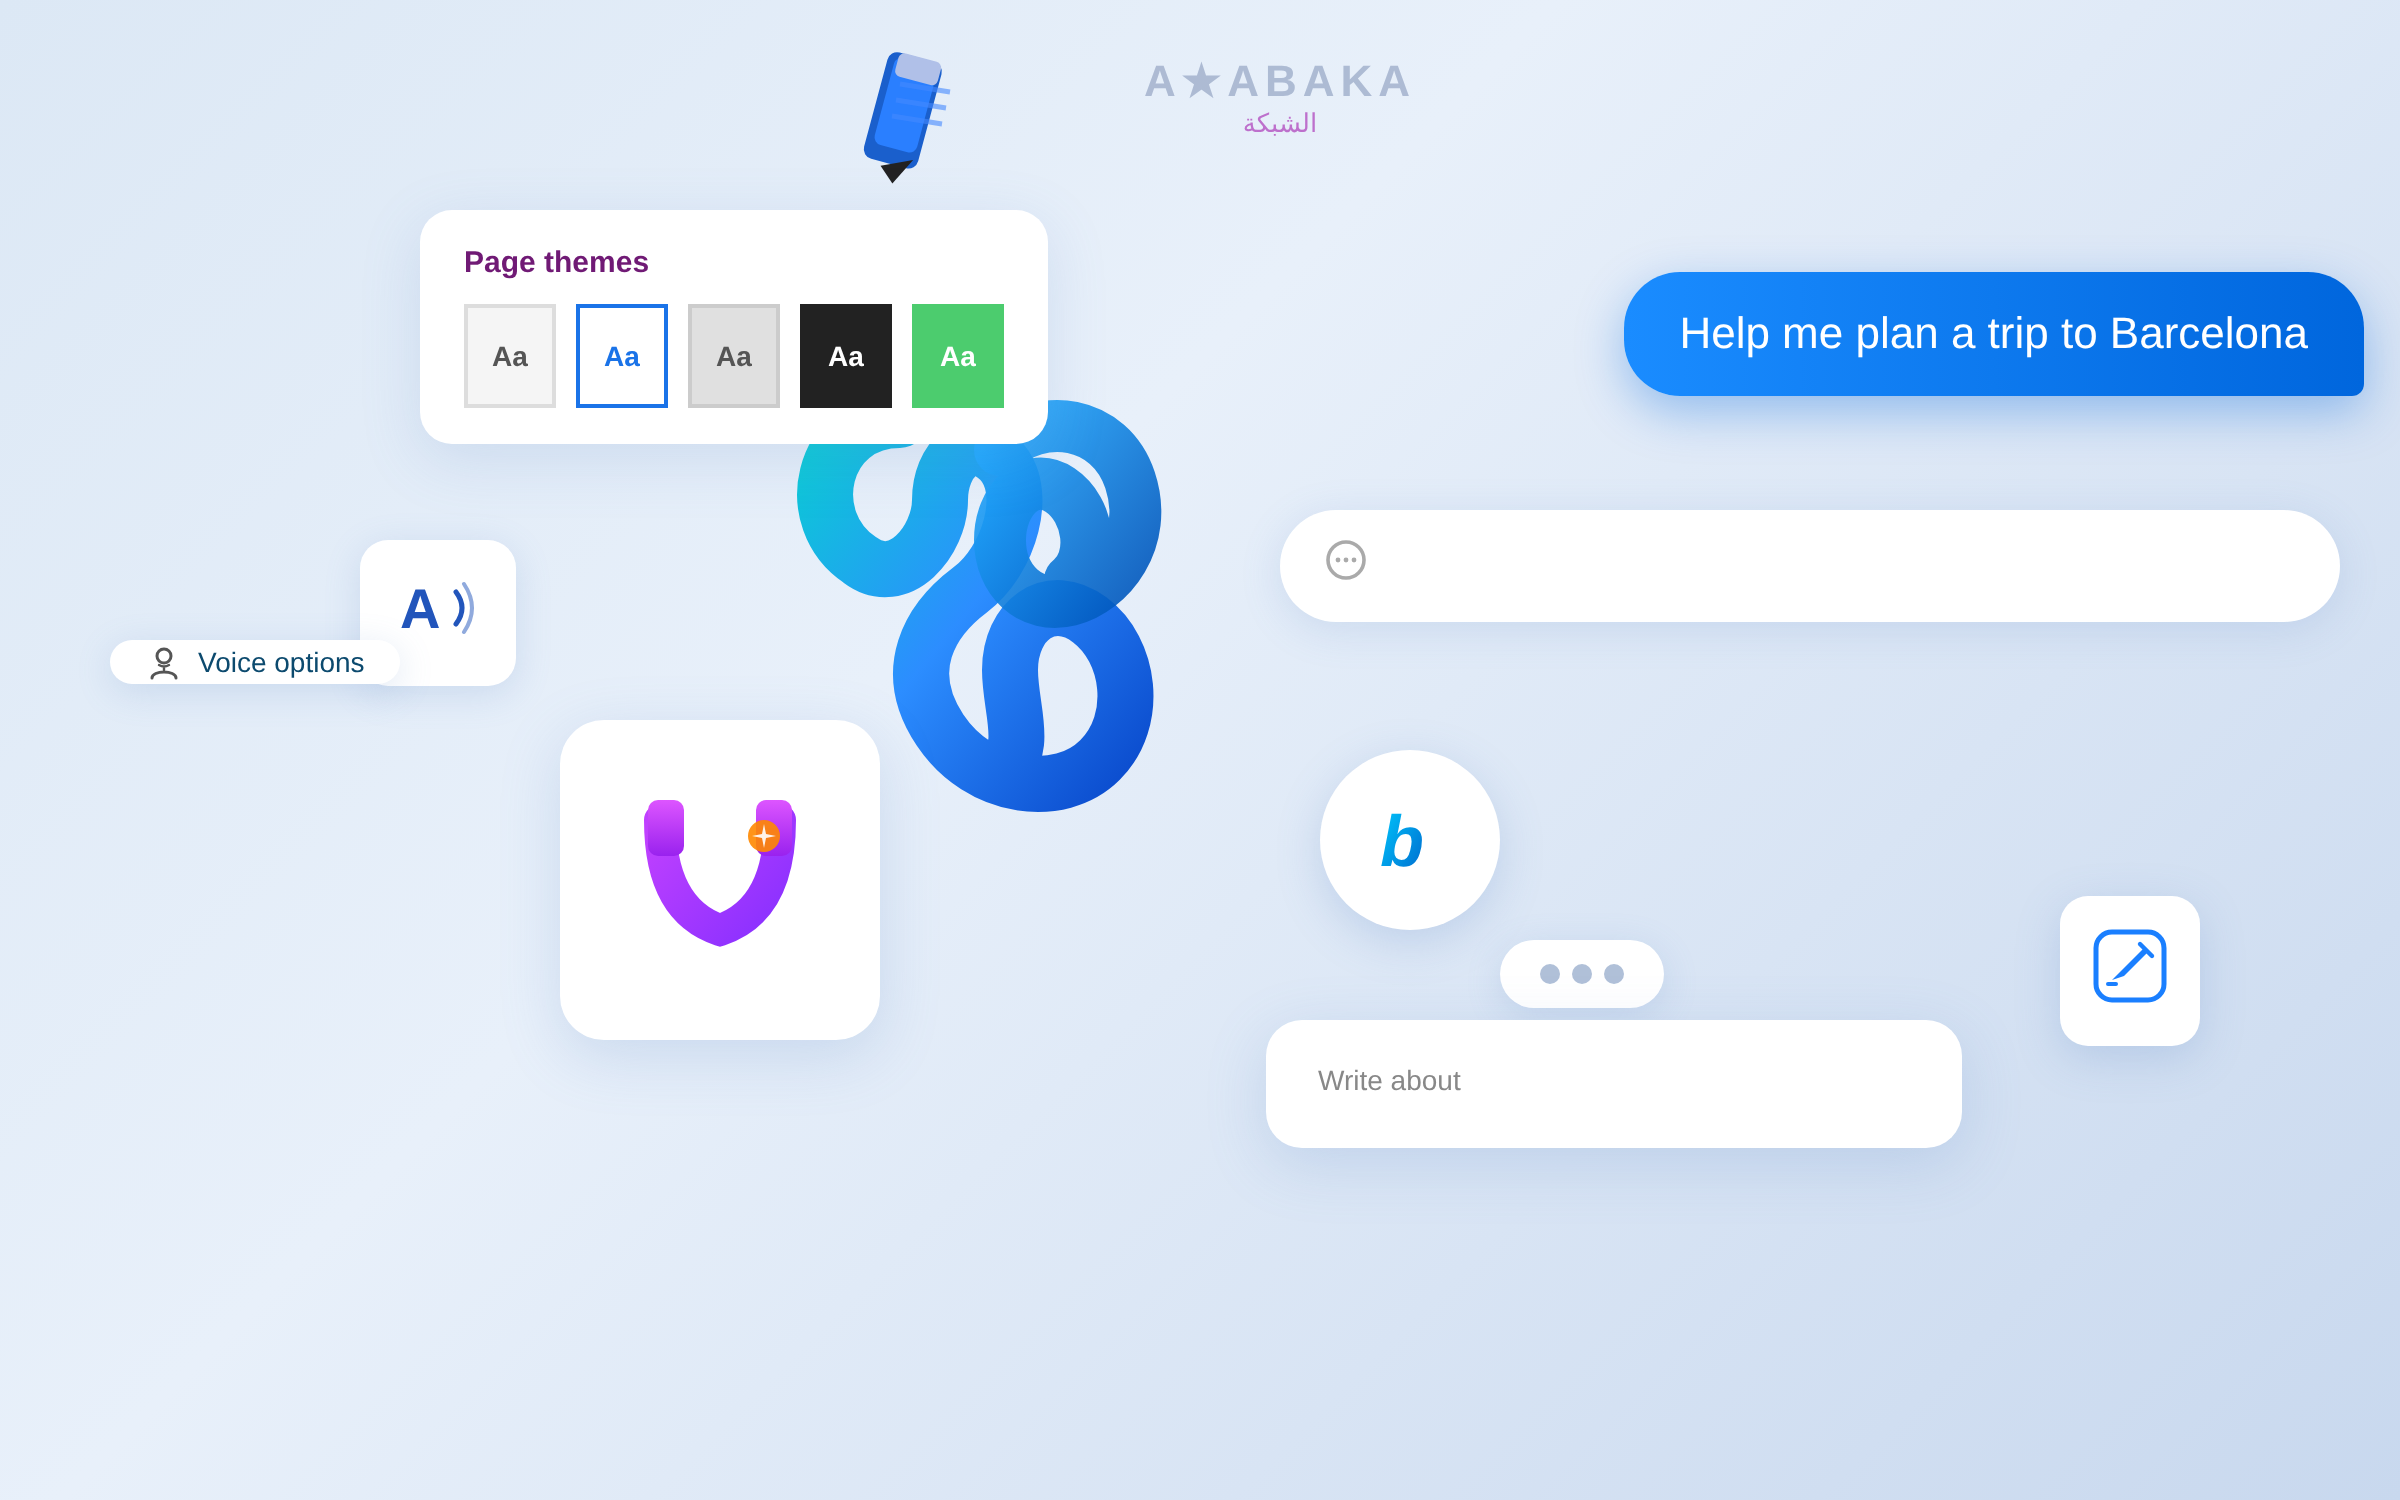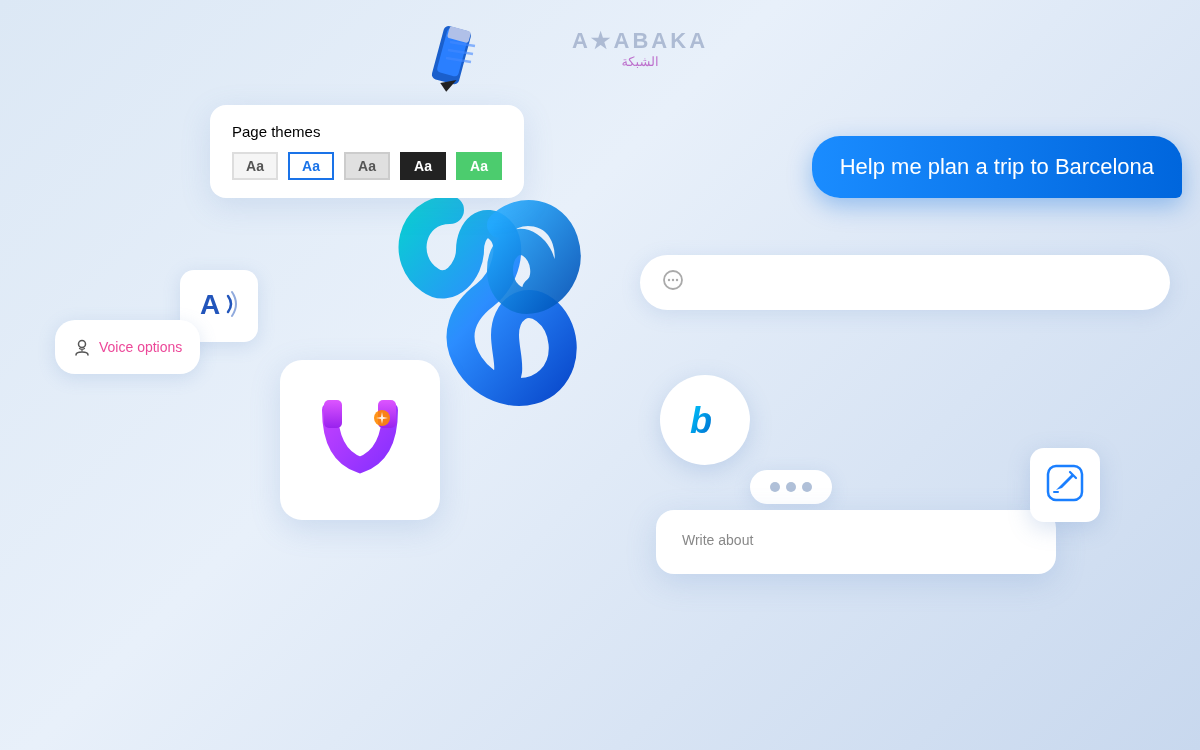--- a/index.html
+++ b/index.html
@@ -55,32 +55,32 @@
       left: 210px;
       background: white;
       border-radius: 16px;
       padding: 18px 22px;
       box-shadow: 0 8px 30px rgba(100,140,200,0.18);
       z-index: 20;
       min-width: 290px;
     }
     .page-themes-title {
       font-size: 15px;
-      color: #000000;
+      color: #701a75;
       margin-bottom: 12px;
-      font-weight: 400;
+      font-weight: 700;
     }
     .themes-row {
       display: flex;
       gap: 10px;
       align-items: center;
     }
     .theme-btn {
       width: 46px;
-      height: 28px;
+      height: 52px;
       border-radius: 0;
       display: flex;
       align-items: center;
       justify-content: center;
       font-size: 14px;
       font-weight: 600;
       cursor: pointer;
       border: 2px solid transparent;
     }
     .theme-btn.white { background: #f5f5f5; color: #555; border-color: #ddd; }
@@ -97,27 +97,27 @@
       z-index: 15;
     }
 
     
     .voice-options {
       position: absolute;
       top: 320px;
       left: 55px;
       background: white;
       border-radius: 20px;
-      padding: 18px 18px;
+      padding: 2px 18px;
       box-shadow: 0 4px 18px rgba(100,140,200,0.2);
       display: flex;
       align-items: center;
       gap: 8px;
       font-size: 14px;
-      color: #ec4899;
+      color: #0c4a6e;
       z-index: 20;
       white-space: nowrap;
     }
 
     
     .font-icon-card {
       position: absolute;
       top: 270px;
       left: 180px;
       background: white;
@@ -220,27 +220,27 @@
       width: 10px;
       height: 10px;
       border-radius: 50%;
       background: #b0c0d8;
     }
 
     
     .write-about-card {
       position: absolute;
       top: 510px;
-      left: 656px;
+      left: 633px;
       background: white;
       border-radius: 18px;
       padding: 22px 26px 18px;
       box-shadow: 0 8px 30px rgba(100,140,200,0.22);
       z-index: 20;
-      width: 400px;
+      width: 348px;
     }
     .write-about-label {
       font-size: 14px;
       color: #888;
       margin-bottom: 8px;
     }
     .write-about-input {
       font-size: 16px;
       color: #222;
       margin-bottom: 12px;

